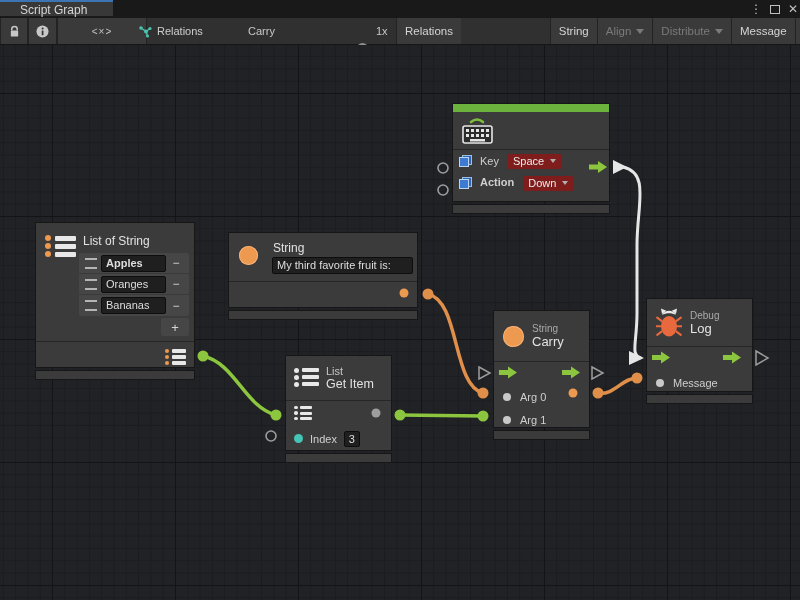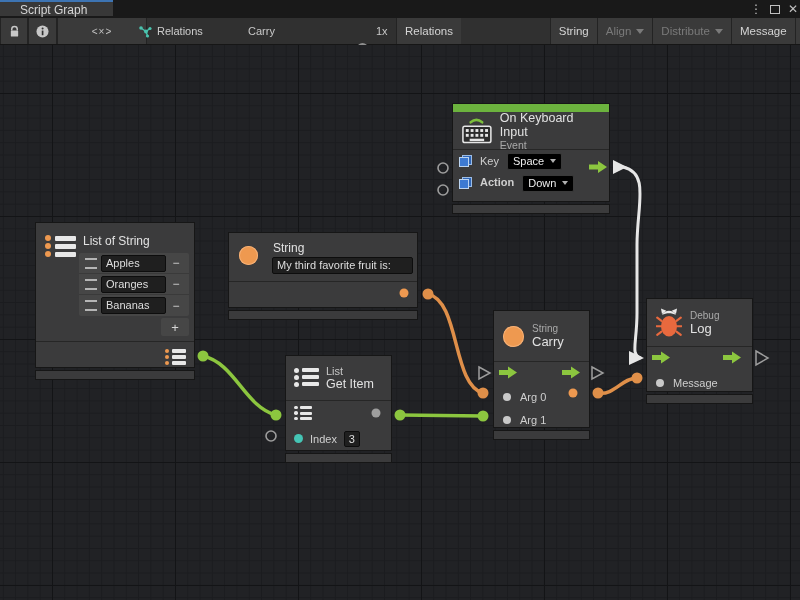--- a/index.html
+++ b/index.html
@@ -44,21 +44,21 @@
     background-position:52px 48px;}
   .wires{position:absolute;left:0;top:0;width:800px;height:555px;pointer-events:none;}
   
   .node{position:absolute;background:#3b3b3c;border:1px solid #161616;box-sizing:border-box;}
   .node-footer{position:absolute;background:#3b3b3c;border:1px solid #161616;height:10px;box-sizing:border-box;}
   .nheader{display:flex;align-items:center;box-sizing:border-box;}
   .ntitle{font-size:12.5px;color:#e2e2e2;}
   .nsub{font-size:10.5px;color:#a9a9a9;}
   .divider{border-top:1px solid #262626;}
   .nrow{display:flex;align-items:center;box-sizing:border-box;font-size:11px;color:#cfcfcf;}
-  .dropdown{background:#000000;border:1px solid #3a3a3a;border-radius:2px;height:15px;line-height:15px;
+  .dropdown{background:#7f1d1d;border:1px solid #3a3a3a;border-radius:2px;height:15px;line-height:15px;
     padding:0 5px;font-size:11px;color:#ececec;display:flex;align-items:center;}
   .dropdown .caret-down{margin-left:6px;border-left-width:3.5px;border-right-width:3.5px;border-top-width:4.5px;}
   .txtbox{background:#1f1f1f;border:1px solid #0d0d0d;border-radius:2px;color:#dedede;font-size:11px;
     padding:1px 4px;box-sizing:border-box;white-space:nowrap;overflow:hidden;}
   .greenbar{height:8px;background:#6cb33e;}
   
   .listbox{background:#464646;border-radius:2px;}
   .listrow{display:flex;align-items:center;height:21px;border-bottom:1px solid #3a3a3a;padding:0 3px;box-sizing:border-box;}
   .listrow:last-child{border-bottom:none;}
   .draghandle{width:12px;height:7px;border-top:2px solid #b5b5b5;border-bottom:2px solid #b5b5b5;margin:0 4px 0 3px;}
@@ -164,24 +164,20 @@
               <rect x="20" y="14" width="3" height="3"></rect>
               <rect x="25" y="14" width="3" height="3"></rect>
             <rect x="5" y="19" width="3" height="3"></rect>
               <rect x="10" y="19" width="3" height="3"></rect>
               <rect x="15" y="19" width="3" height="3"></rect>
               <rect x="20" y="19" width="3" height="3"></rect>
               <rect x="25" y="19" width="3" height="3"></rect>
             <rect x="9" y="24" width="15" height="2.5"></rect>
           </g>
         </svg>
-        <div style="margin-left:7px;">
-          <div class="ntitle">On Keyboard Input</div>
-          <div class="nsub">Event</div>
-        </div>
       </div>
       <div class="divider"></div>
       <div class="nrow" style="height:22px;padding-left:6px;">
         <span class="blue-icon"></span>
         <span style="margin:0 8px 0 8px;">Key</span>
         <div class="dropdown">
           <span>Space</span>
           <span class="caret-down"></span>
         </div>
       </div>
@@ -208,21 +204,21 @@
           </div>
         <div class="lrow">
             <span class="dot" style="width:6px;height:6px;margin-right:4px;"></span>
             <span class="bar" style="width:21px;height:5px;"></span>
           </div>
       </div>
       <div class="ntitle" style="position:absolute;left:47px;top:11px;font-size:12px;">List of String</div>
       <div class="listbox" style="position:absolute;left:43px;top:30px;width:110px;">
         <div class="listrow">
           <span class="draghandle"></span>
-          <div class="txtbox" style="flex:1;height:17px;">Apples</div>
+          <div class="txtbox" style="flex:1;height:17px;font-weight:bold;">Apples</div>
           <span class="minusbtn">−</span>
         </div>
         <div class="listrow">
           <span class="draghandle"></span>
           <div class="txtbox" style="flex:1;height:17px;">Oranges</div>
           <span class="minusbtn">−</span>
         </div>
         <div class="listrow">
           <span class="draghandle"></span>
           <div class="txtbox" style="flex:1;height:17px;">Bananas</div>

